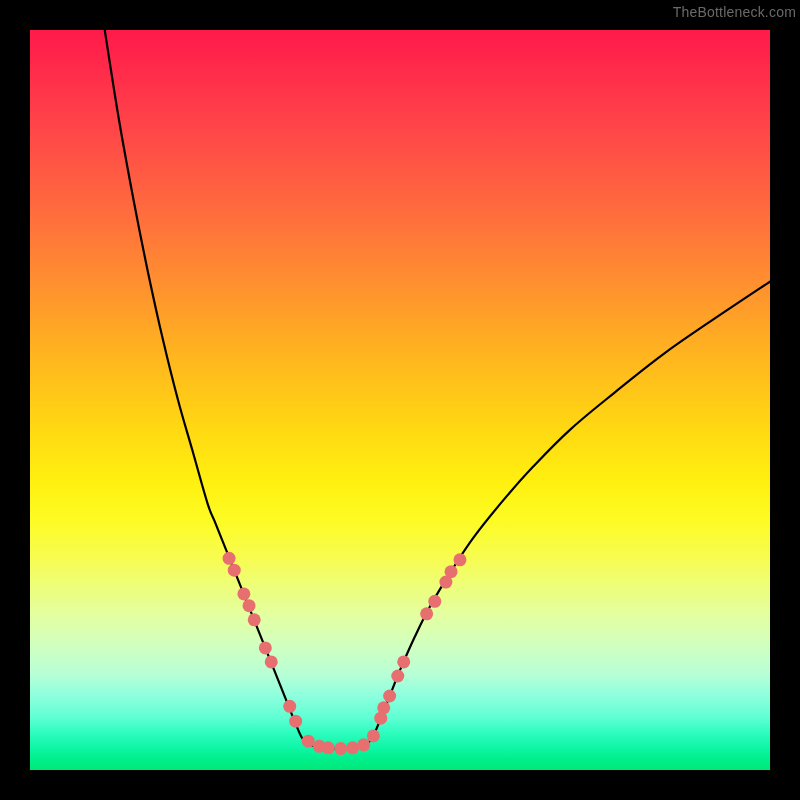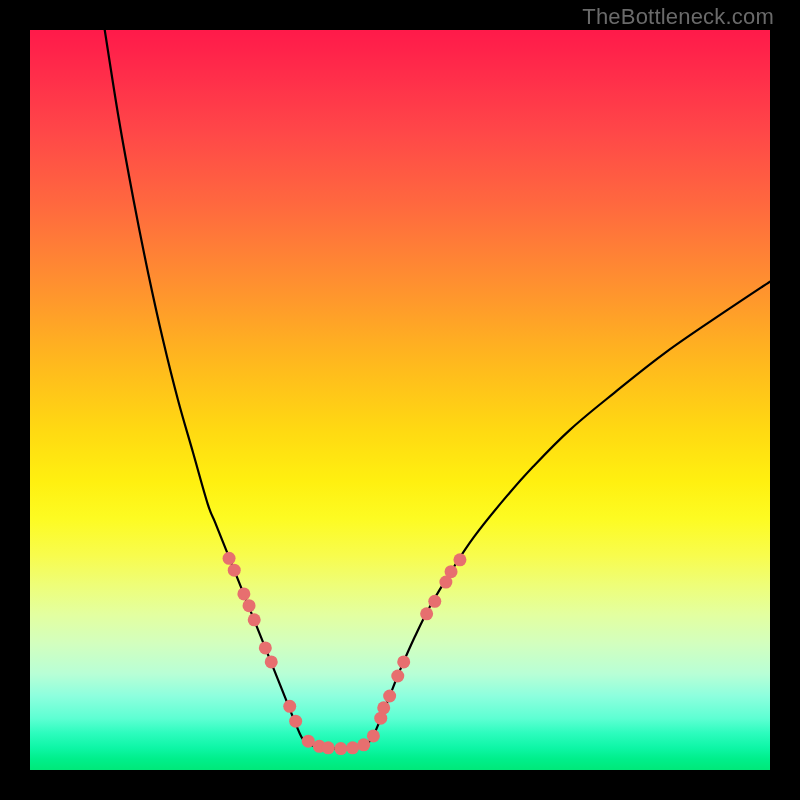--- a/index.html
+++ b/index.html
@@ -13,23 +13,23 @@
   }
   .frame {
     position: relative;
     width: 800px;
     height: 800px;
     background: #000;
   }
   .watermark {
     position: absolute;
     top: 4px;
-    right: 26px;
+    right: 4px;
     color: #6a6a6a;
-    font-size: 22px;
+    font-size: 14px;
     font-weight: 500;
     letter-spacing: 0.2px;
     z-index: 10;
   }
   .plot-area {
     position: absolute;
     left: 30px;
     top: 30px;
     width: 740px;
     height: 740px;

